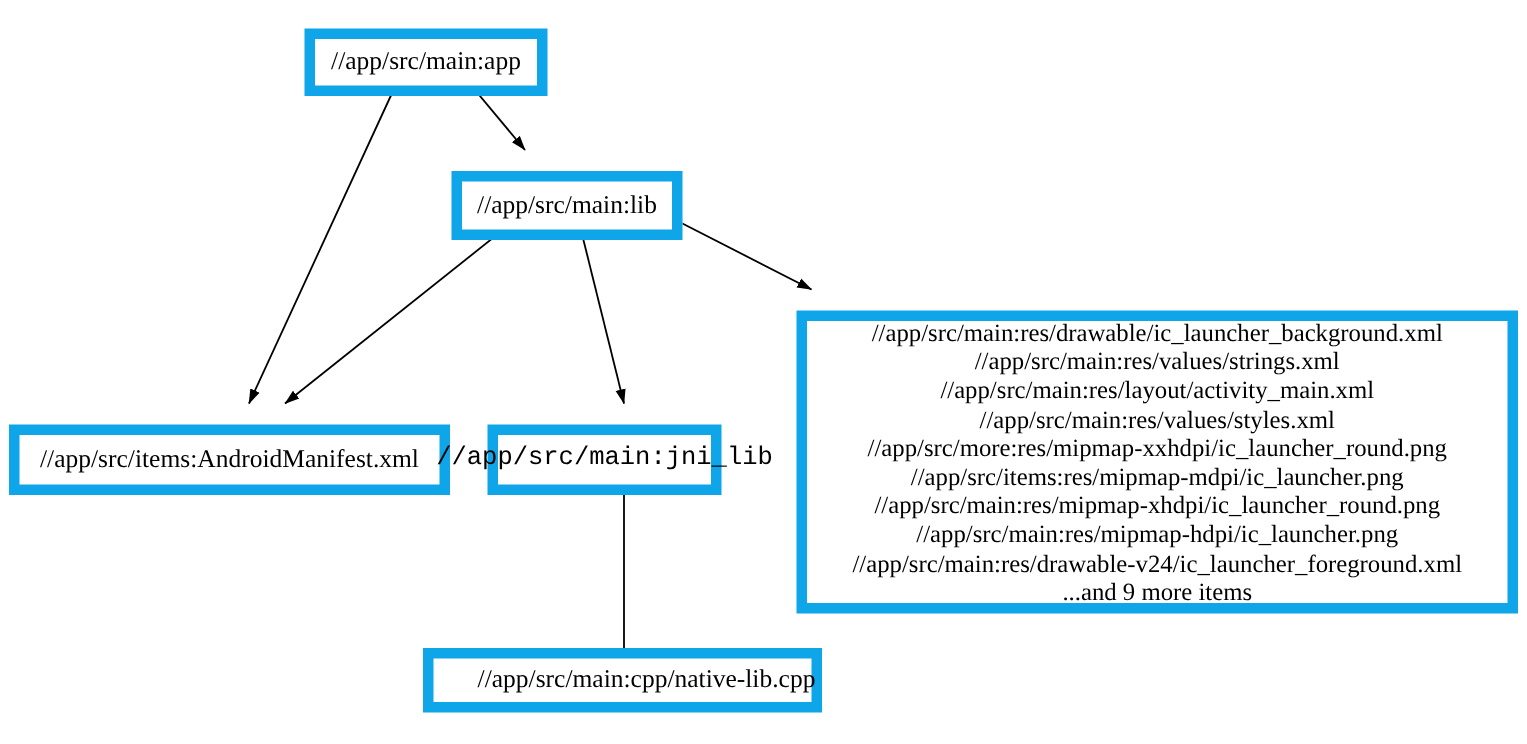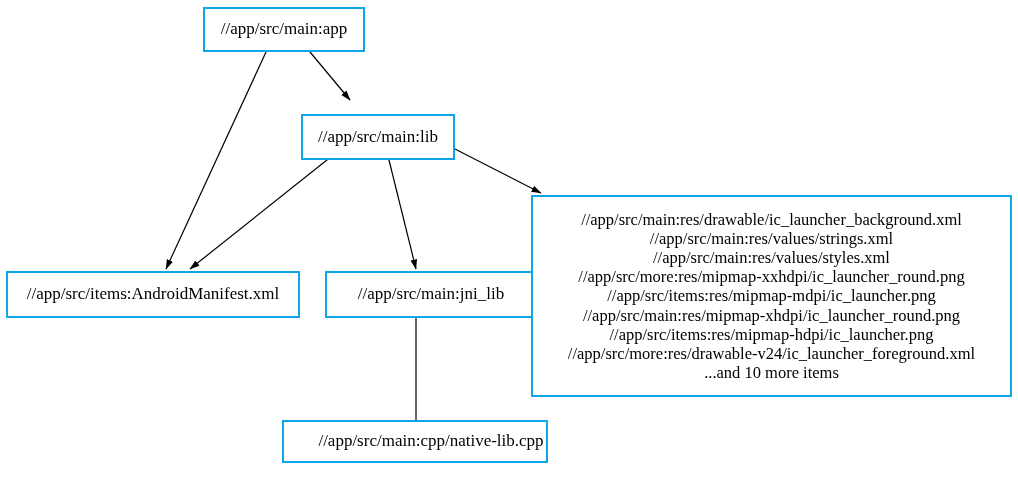--- a/index.html
+++ b/index.html
@@ -19,40 +19,41 @@
   .edges {
     position: absolute;
     left: 0;
     top: 0;
     z-index: 1;
   }
   .node {
     position: absolute;
     z-index: 2;
     background: #ffffff;
-    border: 2px solid #0ea5e9;
+    border: 7px solid #0ea5e9;
     box-sizing: border-box;
     display: flex;
     align-items: center;
     justify-content: center;
     text-align: center;
     font-size: 17px;
     line-height: 1.1;
     white-space: nowrap;
+    margin-top: 12px;
   }
   .node.multiline {
     flex-direction: column;
     font-size: 16.5px;
     line-height: 19.2px;
     padding: 2px 4px;
   }
   #node-app      { left: 203px; top: 7px;   width: 162px; height: 45px; }
-  #node-lib      { left: 301px; top: 114px; width: 154px; height: 46px; }
+  #node-lib      { left: 301px; top: 102px; width: 154px; height: 46px; }
   #node-manifest { left: 6px;   top: 271px; width: 294px; height: 47px; }
-  #node-jni      { left: 325px; top: 271px; width: 212px; height: 47px; }
+  #node-jni      { left: 325px; top: 271px; width: 156px; height: 47px; font-family: Liberation Mono, monospace; }
   #node-res      { left: 531px; top: 195px; width: 481px; height: 202px; }
   #node-native   { left: 282px; top: 420px; width: 266px; height: 43px; padding-left: 32px; }
   .res-line { white-space: nowrap; }
 </style>
 </head>
 <body>
 
 <div class="canvas">
 
   <svg class="edges" width="1018" height="496" viewBox="0 0 1018 496">
@@ -73,24 +74,25 @@
 
   <div class="node" id="node-lib">//app/src/main:lib</div>
 
   <div class="node" id="node-manifest">//app/src/items:AndroidManifest.xml</div>
 
   <div class="node" id="node-jni">//app/src/main:jni_lib</div>
 
   <div class="node multiline" id="node-res">
     <div class="res-line">//app/src/main:res/drawable/ic_launcher_background.xml</div>
     <div class="res-line">//app/src/main:res/values/strings.xml</div>
+    <div class="res-line">//app/src/main:res/layout/activity_main.xml</div>
     <div class="res-line">//app/src/main:res/values/styles.xml</div>
     <div class="res-line">//app/src/more:res/mipmap-xxhdpi/ic_launcher_round.png</div>
     <div class="res-line">//app/src/items:res/mipmap-mdpi/ic_launcher.png</div>
     <div class="res-line">//app/src/main:res/mipmap-xhdpi/ic_launcher_round.png</div>
-    <div class="res-line">//app/src/items:res/mipmap-hdpi/ic_launcher.png</div>
-    <div class="res-line">//app/src/more:res/drawable-v24/ic_launcher_foreground.xml</div>
-    <div class="res-line">...and 10 more items</div>
+    <div class="res-line">//app/src/main:res/mipmap-hdpi/ic_launcher.png</div>
+    <div class="res-line">//app/src/main:res/drawable-v24/ic_launcher_foreground.xml</div>
+    <div class="res-line">...and 9 more items</div>
   </div>
 
   <div class="node" id="node-native">//app/src/main:cpp/native-lib.cpp</div>
 
 </div>
 
 </body></html>

